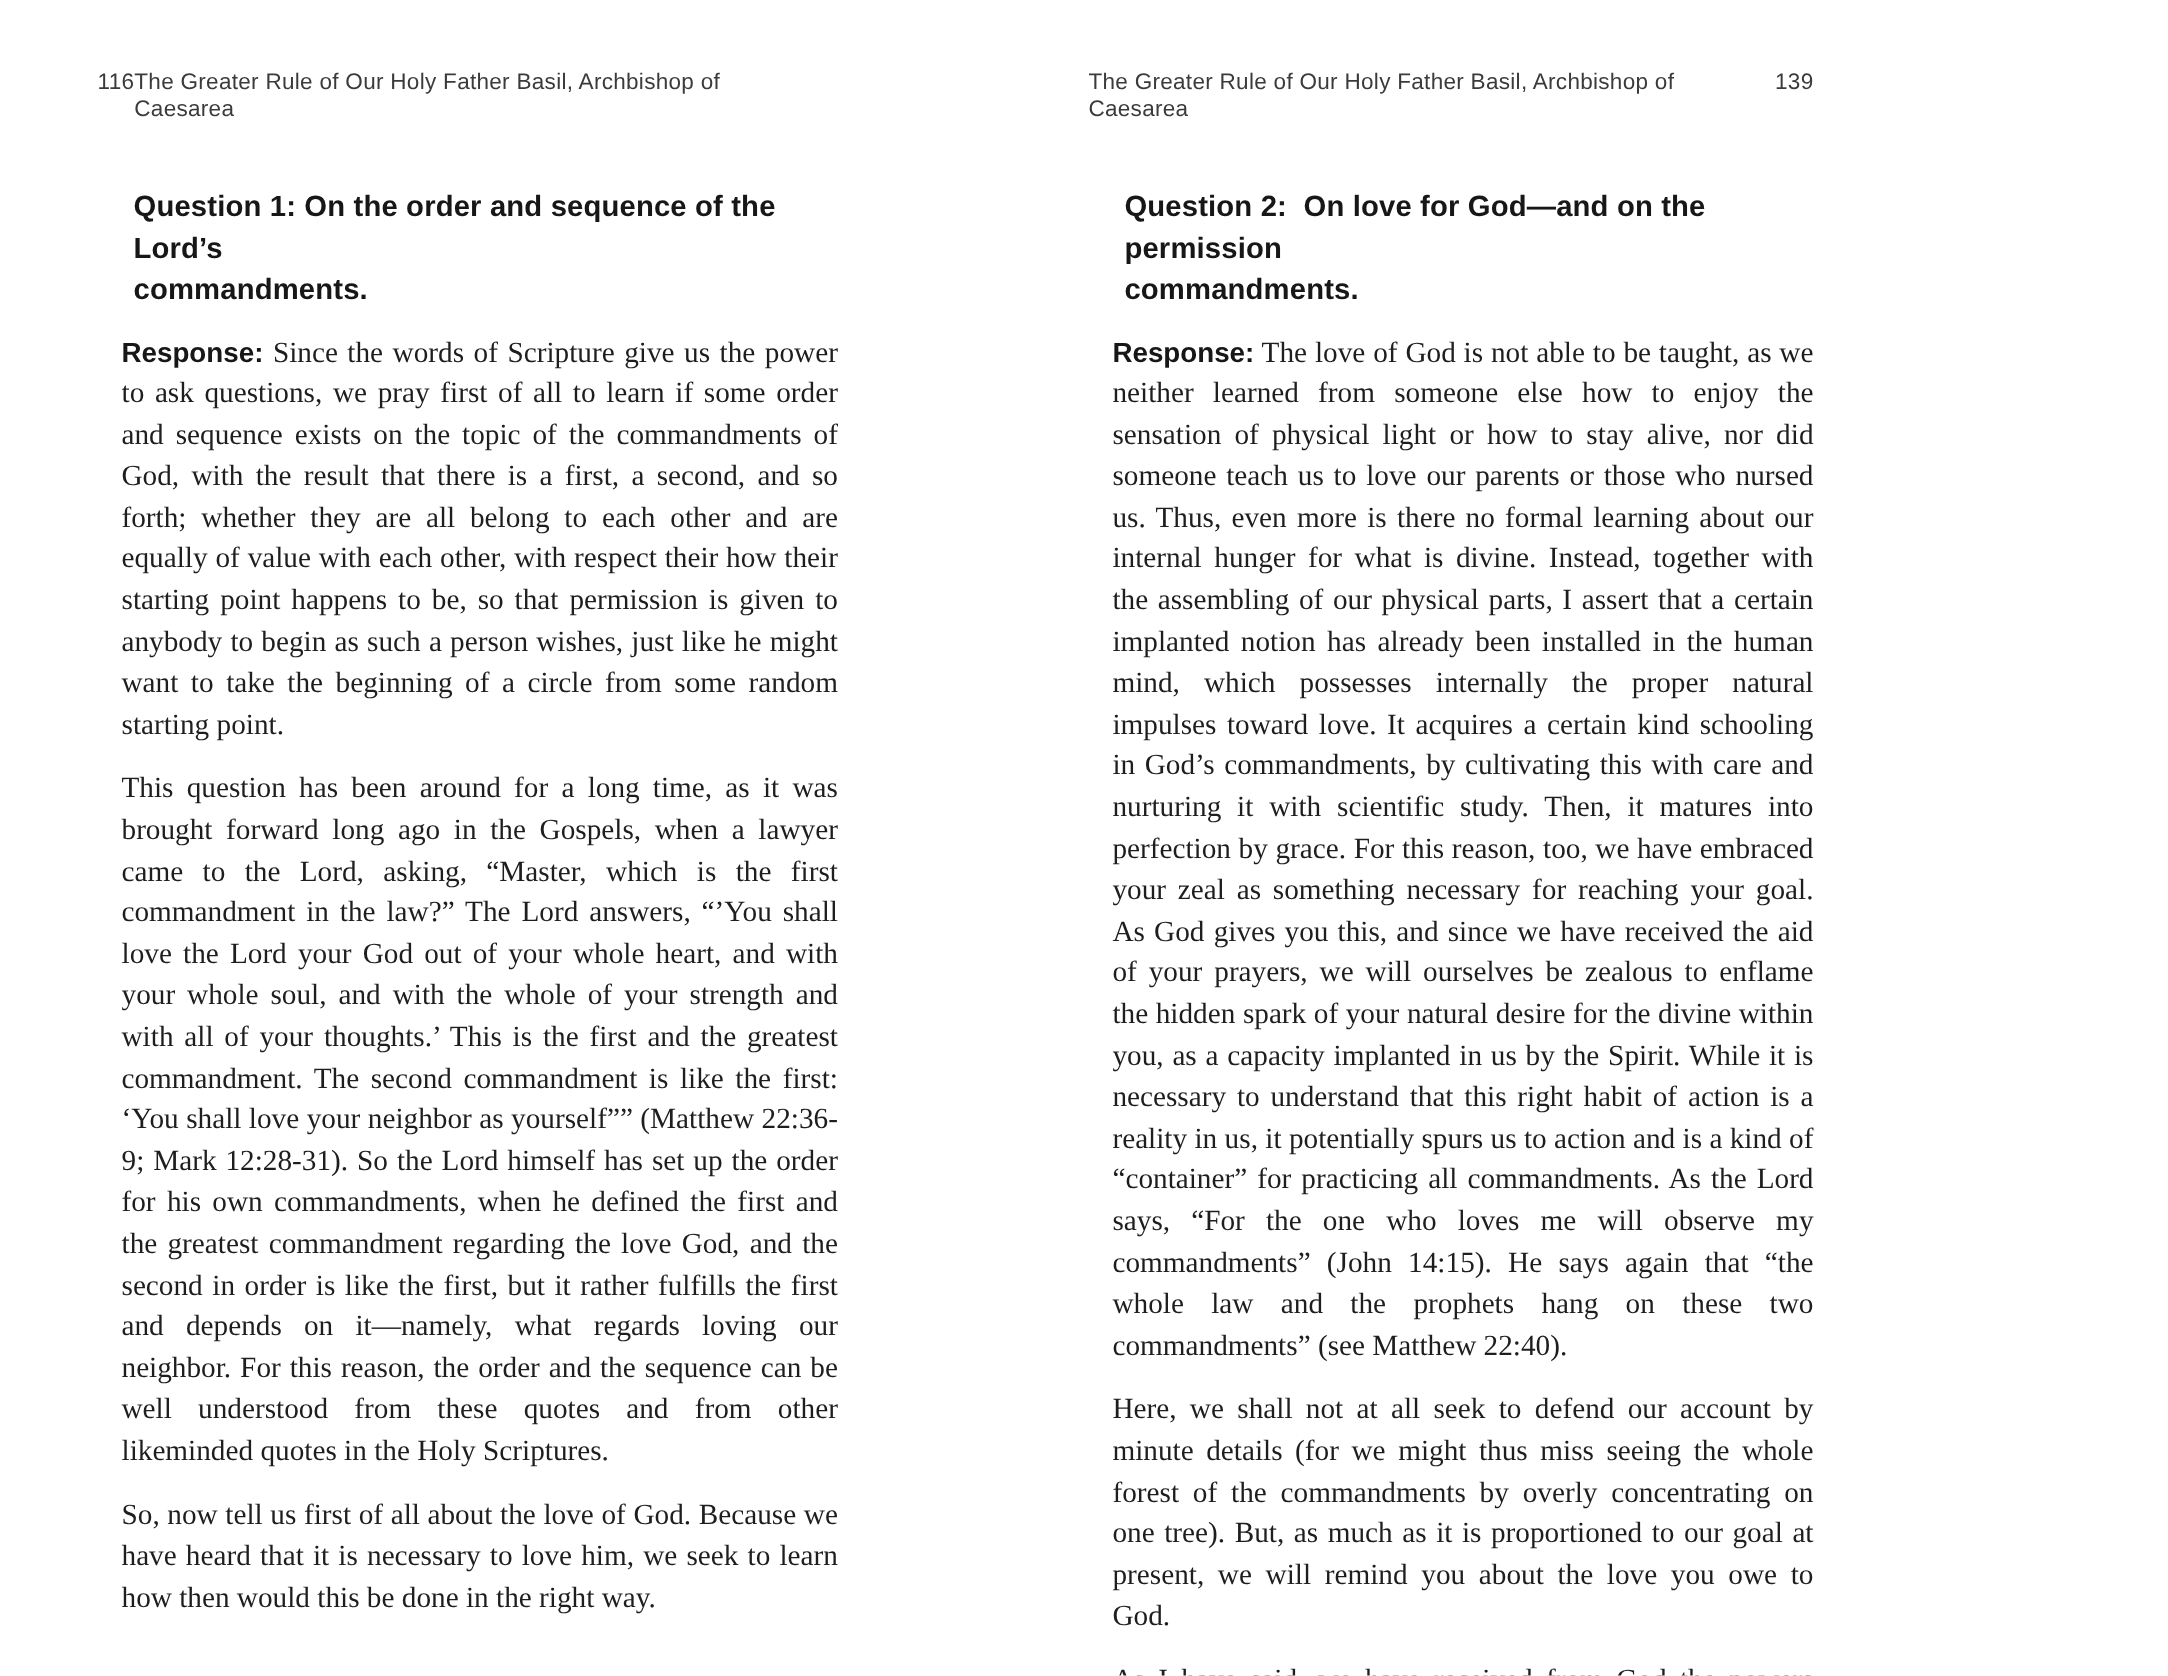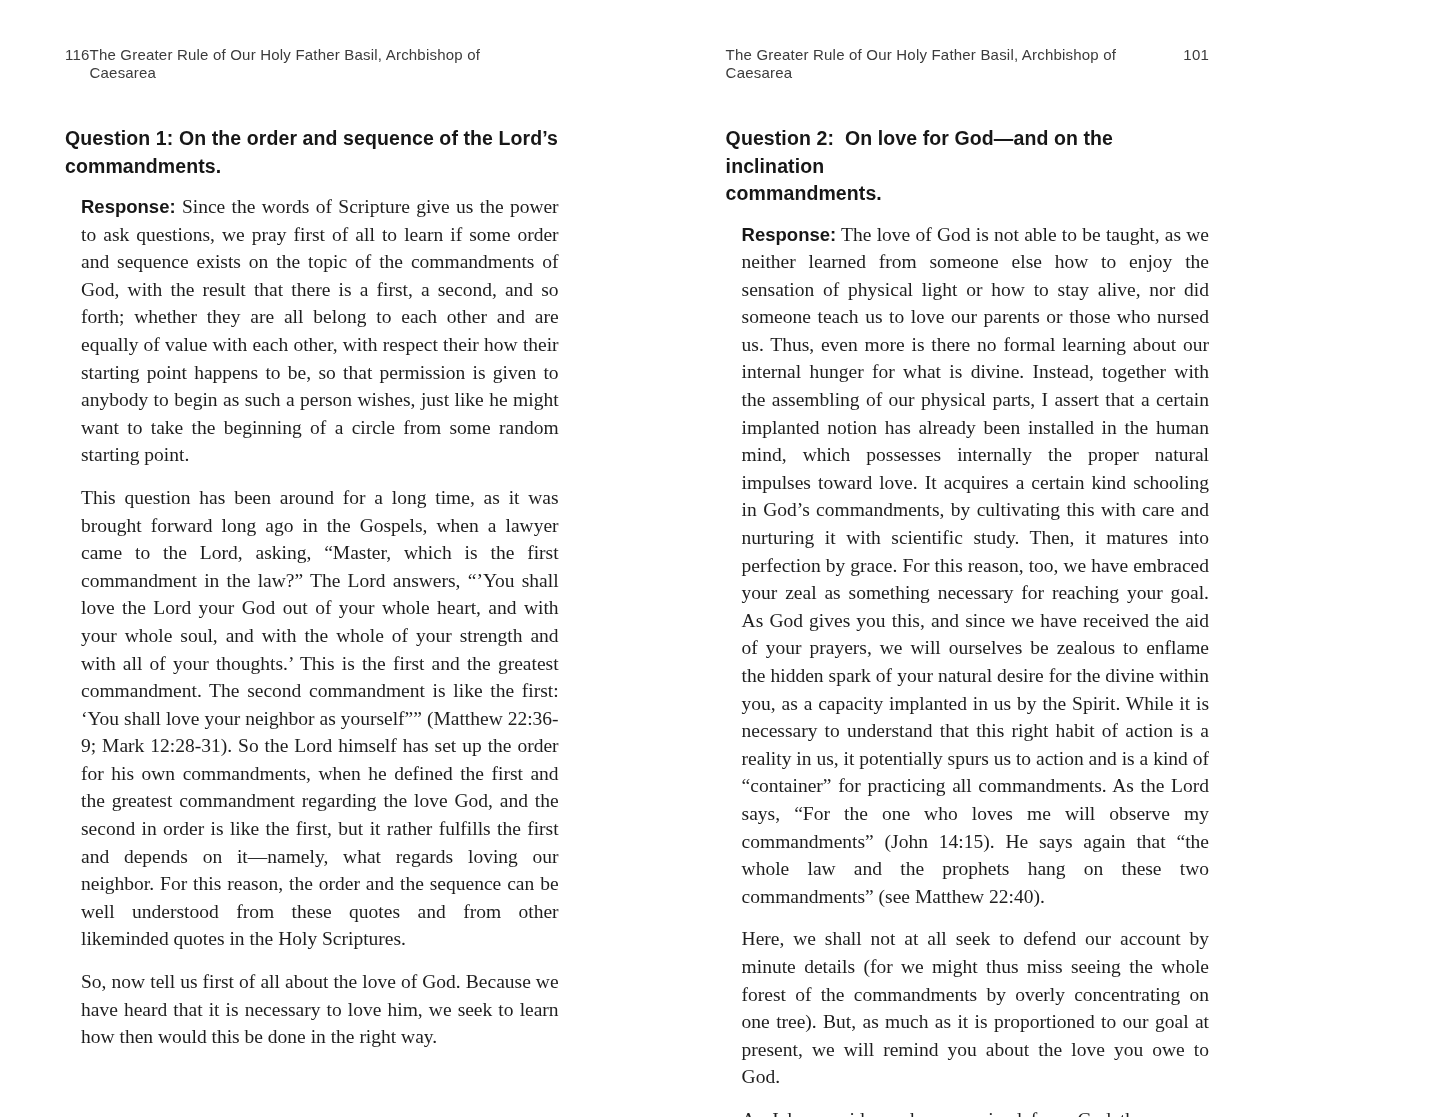--- a/index.html
+++ b/index.html
@@ -46,20 +46,21 @@
     font-weight: 700;
     font-size: 19.5px;
     line-height: 27.5px;
     letter-spacing: 0.1px;
     color: #171717;
     margin: 43px 0 13px 0;
   }
   .hline {
     display: block;
     white-space: pre-wrap;
+    margin-left: 24px;
   }
   .body-par {
     font-family: "Liberation Serif", "DejaVu Serif", serif;
     font-size: 19.5px;
     line-height: 27.6px;
     color: #1e1e1e;
     text-align: justify;
     margin: 0 0 15px 16px;
     hyphens: none;
   }
@@ -88,24 +89,24 @@
       <span class="response-label">Response:</span>
       <span>Since the words of Scripture give us the power to ask questions, we pray first of all to learn if some order and sequence exists on the topic of the commandments of God, with the result that there is a first, a second, and so forth; whether they are all belong to each other and are equally of value with each other, with respect their how their starting point happens to be, so that permission is given to anybody to begin as such a person wishes, just like he might want to take the beginning of a circle from some random starting point.</span>
     </p>
     <p class="body-par">This question has been around for a long time, as it was brought forward long ago in the Gospels, when a lawyer came to the Lord, asking, “Master, which is the first commandment in the law?” The Lord answers, “’You shall love the Lord your God out of your whole heart, and with your whole soul, and with the whole of your strength and with all of your thoughts.’ This is the first and the greatest commandment. The second commandment is like the first: ‘You shall love your neighbor as yourself”” (Matthew 22:36-9; Mark 12:28-31). So the Lord himself has set up the order for his own commandments, when he defined the first and the greatest commandment regarding the love God, and the second in order is like the first, but it rather fulfills the first and depends on it—namely, what regards loving our neighbor. For this reason, the order and the sequence can be well understood from these quotes and from other likeminded quotes in the Holy Scriptures.</p>
     <p class="body-par">So, now tell us first of all about the love of God. Because we have heard that it is necessary to love him, we seek to learn how then would this be done in the right way.</p>
   </div>
 
   <div class="page page-right">
     <div class="running-header">
       <span class="head-title">The Greater Rule of Our Holy Father Basil, Archbishop of Caesarea</span>
-      <span class="folio">101</span>
+      <span class="folio">139</span>
     </div>
     <h2 class="question-heading">
-      <span class="hline">Question 2:  On love for God—and on the inclination</span>
+      <span class="hline">Question 2:  On love for God—and on the permission</span>
       <span class="hline">commandments.</span>
     </h2>
     <p class="body-par">
       <span class="response-label">Response:</span>
       <span>The love of God is not able to be taught, as we neither learned from someone else how to enjoy the sensation of physical light or how to stay alive, nor did someone teach us to love our parents or those who nursed us. Thus, even more is there no formal learning about our internal hunger for what is divine. Instead, together with the assembling of our physical parts, I assert that a certain implanted notion has already been installed in the human mind, which possesses internally the proper natural impulses toward love. It acquires a certain kind schooling in God’s commandments, by cultivating this with care and nurturing it with scientific study. Then, it matures into perfection by grace. For this reason, too, we have embraced your zeal as something necessary for reaching your goal. As God gives you this, and since we have received the aid of your prayers, we will ourselves be zealous to enflame the hidden spark of your natural desire for the divine within you, as a capacity implanted in us by the Spirit. While it is necessary to understand that this right habit of action is a reality in us, it potentially spurs us to action and is a kind of “container” for practicing all commandments. As the Lord says, “For the one who loves me will observe my commandments” (John 14:15). He says again that “the whole law and the prophets hang on these two commandments” (see Matthew 22:40).</span>
     </p>
     <p class="body-par">Here, we shall not at all seek to defend our account by minute details (for we might thus miss seeing the whole forest of the commandments by overly concentrating on one tree). But, as much as it is proportioned to our goal at present, we will remind you about the love you owe to God.</p>
     <p class="body-par">As I have said, we have received from God the powers from him for observance of all the commandments we have been given</p>
   </div>
 

